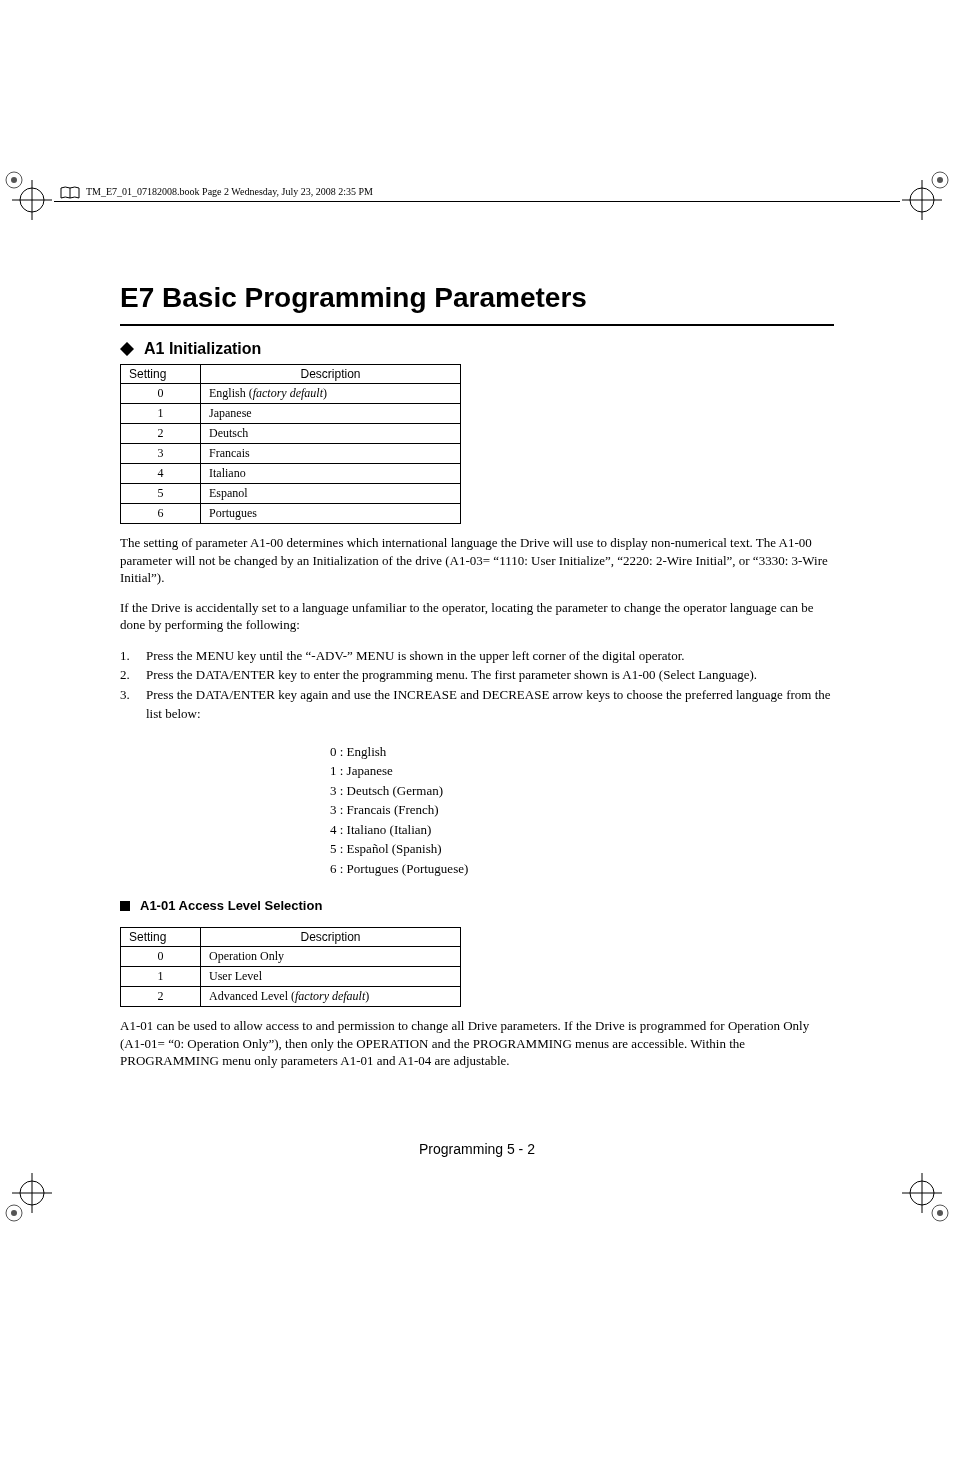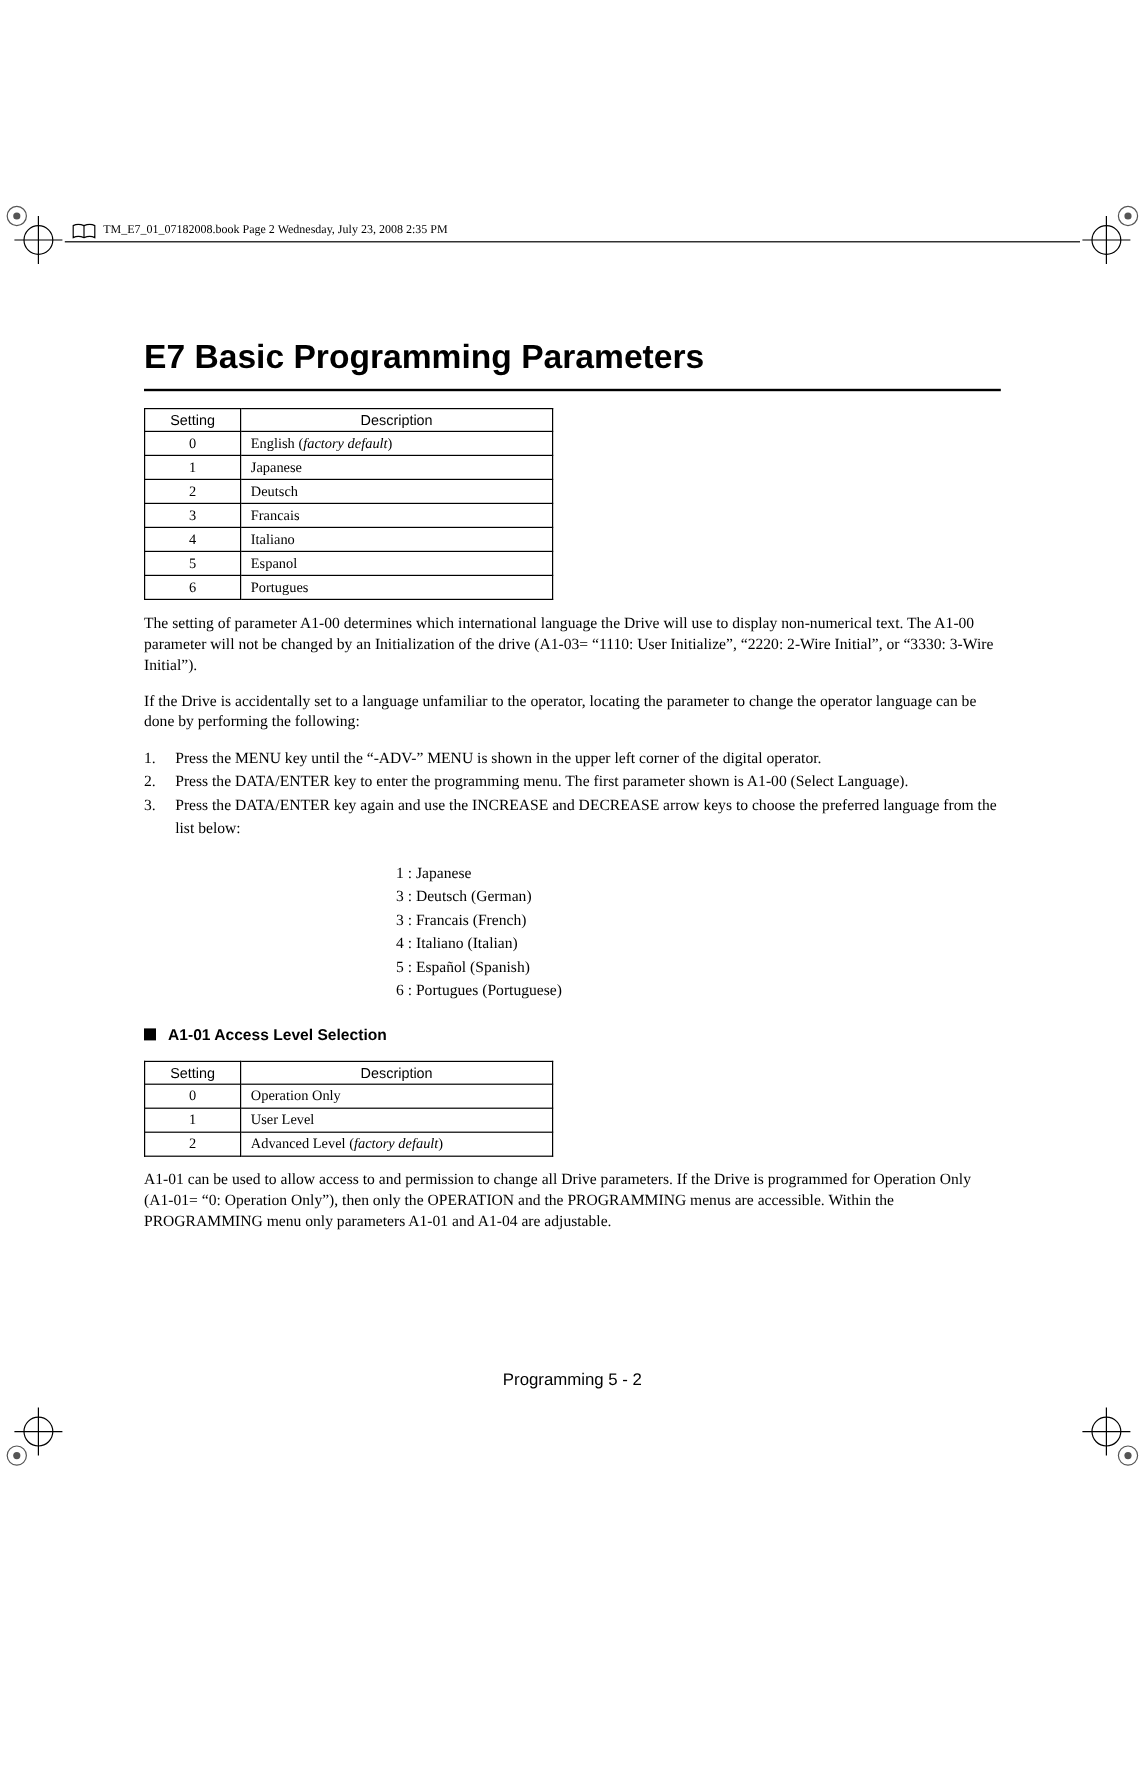--- a/index.html
+++ b/index.html
@@ -38,21 +38,21 @@
   .diamond svg{display:block;}
   h2 { font-family: Helvetica, Arial, sans-serif; font-weight: bold; font-size: 16px; }
 
   .h3line { display:flex; align-items:center; gap:10px; margin: 20px 0 14px 0; }
   .square { width:10px; height:10px; background:#000; display:inline-block; }
   h3 { font-family: Helvetica, Arial, sans-serif; font-weight: bold; font-size: 13px; }
 
   table { border-collapse: collapse; margin-bottom: 10px; }
   th, td { border: 1px solid #000; font-size: 12px; padding: 2px 8px; text-align: left; vertical-align: middle; }
   th { font-family: Helvetica, Arial, sans-serif; font-weight: normal; text-align: center; }
-  .col-setting { width: 80px; text-align:center; }
+  .col-setting { width: 80px; text-align:left; }
   .col-desc { width: 260px; }
   td.setting { text-align:center; }
   em.fd { font-style: italic; }
 
   p.body { font-size: 13px; line-height: 1.35; margin-bottom: 12px; }
 
   ol.steps { font-size:13px; line-height:1.5; margin-left: 0; padding-left: 0; list-style: none; margin-bottom: 18px; }
   ol.steps li { display:flex; }
   ol.steps li .num { width: 26px; flex-shrink:0; }
   ol.steps li .txt { flex:1; }
@@ -125,20 +125,28 @@
         <path d="M1 2 Q5 0 10 2 Q15 0 19 2 L19 12 Q15 10 10 12 Q5 10 1 12 Z" fill="none" stroke="#000" stroke-width="1"></path>
         <line x1="10" y1="2" x2="10" y2="12" stroke="#000"></line>
       </svg></div>
   <div class="header-text">TM_E7_01_07182008.book  Page 2  Wednesday, July 23, 2008  2:35 PM</div>
 
   <div class="content">
     <h1>E7 Basic Programming Parameters</h1>
 
     <hr class="rule">
 
+    <div class="h2line">
+      <span class="diamond">
+          <svg width="14" height="14">
+            <rect x="2" y="2" width="10" height="10" transform="rotate(45 7 7)" fill="#000"></rect>
+          </svg>
+        </span>
+      <h2>A1 Initialization</h2>
+    </div>
 
 
     <table>
       <thead>
         <tr>
           <th class="col-setting">Setting</th>
           <th class="col-desc">Description</th>
         </tr>
       </thead>
       <tbody id="a1-00-body">
@@ -185,20 +193,21 @@
           <span class="num">2.</span>
           <span class="txt">Press the DATA/ENTER key to enter the programming menu. The first parameter shown is A1-00 (Select Language).</span>
         </li>
         <li>
           <span class="num">3.</span>
           <span class="txt">Press the DATA/ENTER key again and use the INCREASE and DECREASE arrow keys to choose the preferred language from the list below:</span>
         </li>
       </ol>
 
     <div class="langlist" id="a1-00-langs">
+        <div>0 : English</div>
         <div>1 : Japanese</div>
         <div>3 : Deutsch (German)</div>
         <div>3 : Francais (French)</div>
         <div>4 : Italiano (Italian)</div>
         <div>5 : Español (Spanish)</div>
         <div>6 : Portugues (Portuguese)</div>
       </div>
 
     <div class="h3line">
       <span class="square"></span>

